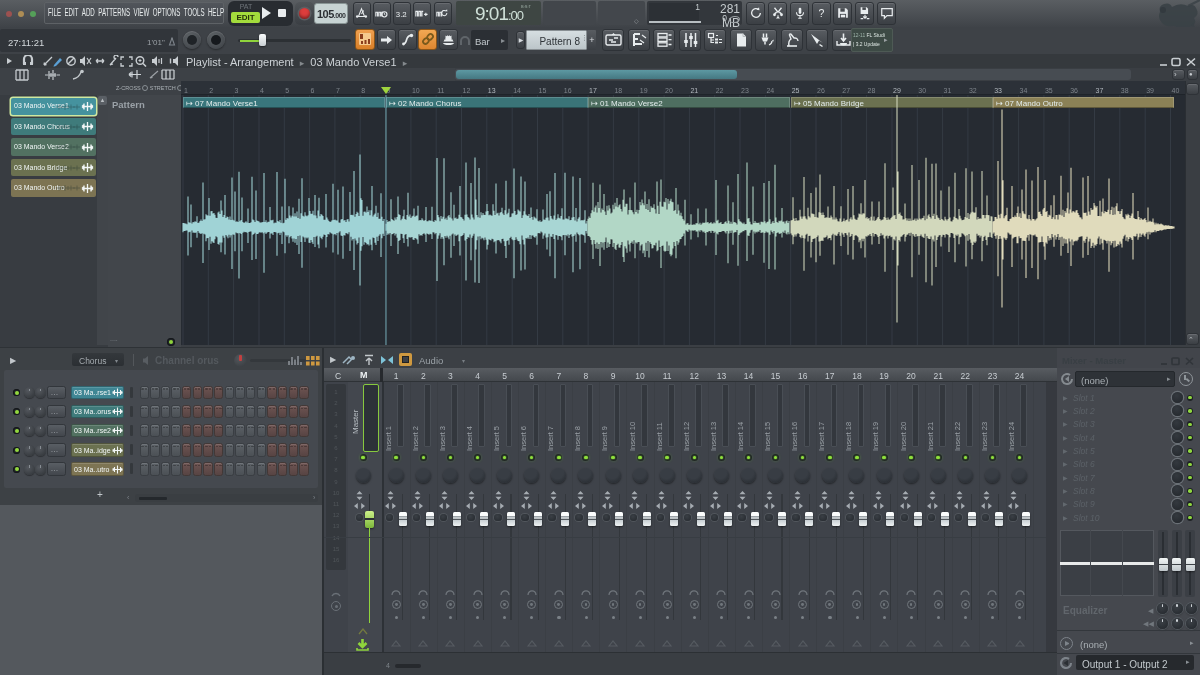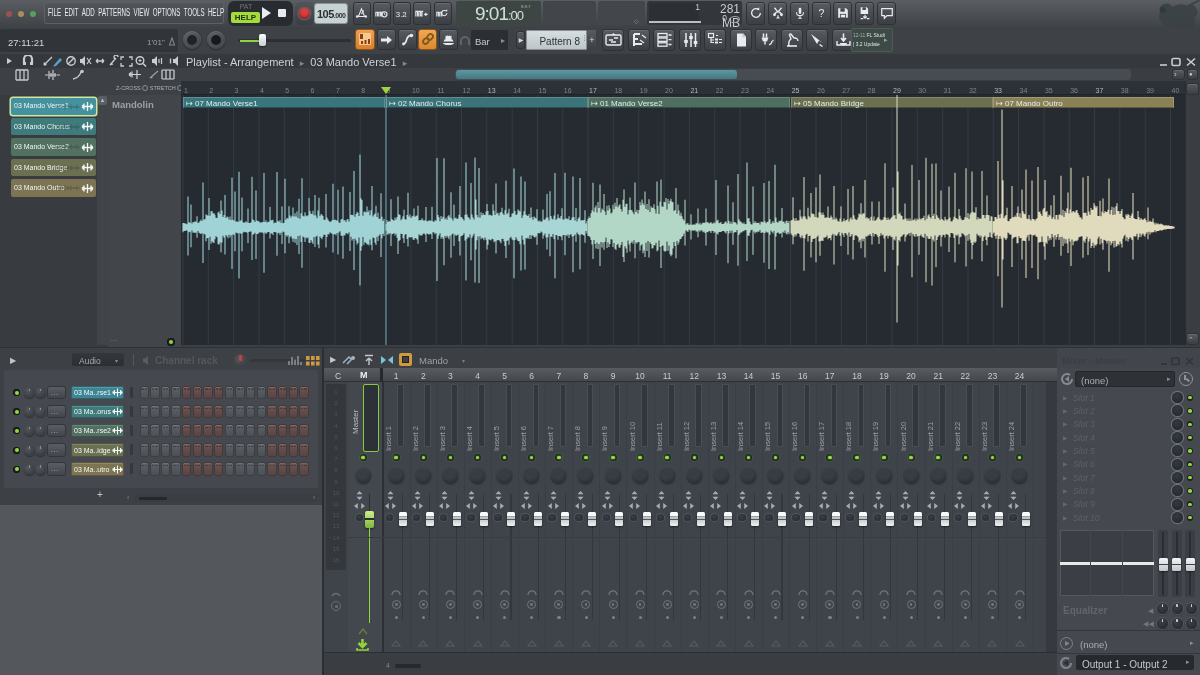--- a/index.html
+++ b/index.html
@@ -6,21 +6,21 @@
 svg{position:absolute;}
 </style></head><body>
 <div style="position:absolute;left:0px;top:0px;width:1200px;height:27px;background:linear-gradient(#5a5e62,#3f4348);"></div>
 <div style="position:absolute;left:6px;top:11px;width:6px;height:6px;border-radius:50%;background:#9c5150;"></div>
 <div style="position:absolute;left:18px;top:11px;width:6px;height:6px;border-radius:50%;background:#ad8d55;"></div>
 <div style="position:absolute;left:30px;top:11px;width:6px;height:6px;border-radius:50%;background:#55a059;"></div>
 <div style="position:absolute;left:44px;top:2px;width:180px;height:22px;background:linear-gradient(#51555b,#44484d);border:1px solid #5e6266;border-radius:2px;"></div>
 <div style="position:absolute;left:48px;top:6.5px;width:176px;height:13px;font-size:10px;color:#e9edee;white-space:nowrap;transform:scaleX(.615);transform-origin:left top;">FILE&nbsp;&nbsp;EDIT&nbsp;&nbsp;ADD&nbsp;&nbsp;PATTERNS&nbsp;&nbsp;VIEW&nbsp;&nbsp;OPTIONS&nbsp;&nbsp;TOOLS&nbsp;&nbsp;HELP</div>
 <div style="position:absolute;left:228px;top:1px;width:65px;height:25px;background:#282c31;border-radius:6px;"></div>
 <div style="position:absolute;left:233px;top:3px;width:26px;height:9px;font-size:7px;color:#6f747a;text-align:center;">PAT</div>
-<div style="position:absolute;left:231px;top:12px;width:29px;height:11px;background:#a3dc3c;border-radius:2px;font-size:8px;font-weight:bold;color:#26320a;text-align:center;line-height:11px;">HELP</div>
+<div style="position:absolute;left:231px;top:12px;width:29px;height:11px;background:#a3dc3c;border-radius:2px;font-size:8px;font-weight:bold;color:#26320a;text-align:center;line-height:11px;">EDIT</div>
 <div style="position:absolute;left:262px;top:7px;width:0px;height:0px;border-left:9px solid #e8ecee;border-top:6px solid transparent;border-bottom:6px solid transparent;"></div>
 <div style="position:absolute;left:278px;top:9px;width:8px;height:8px;background:#e8ecee;border-radius:1px;"></div>
 <div style="position:absolute;left:295px;top:2px;width:19px;height:23px;background:linear-gradient(#515559,#3a3e43);border-radius:5px;"></div>
 <div style="position:absolute;left:299px;top:8px;width:11px;height:11px;background:#dd3d3c;border-radius:50%;box-shadow:inset 0 -2px 3px rgba(0,0,0,.4),0 0 0 1.5px #5a5e62;"></div>
 <div style="position:absolute;left:314px;top:3px;width:34px;height:21px;background:#c7d3d3;border-radius:3px;border:1px solid #889494;"></div>
 <div style="position:absolute;left:317px;top:8px;width:30px;height:12px;font-size:11px;font-weight:bold;color:#2c3034;letter-spacing:-0.5px;">105<span style="font-size:7px">.000</span></div>
 <div class="btn1" style="position:absolute;left:353px;top:2px;width:18px;height:23px;"></div>
 <div style="position:absolute;left:355px;top:7px;width:13px;height:13px;">
     <svg width="13" height="13" viewBox="0 0 15 15">
       <path d="M7.5 2 L11 11 L4 11 Z" fill="none" stroke="#e8ecee" stroke-width="1.2"></path>
@@ -439,21 +439,21 @@
 <svg width="1004" height="250" viewBox="0 0 1004 250" style="left:181px;top:95px;">
     <path d="M2 128.1V137.3M3 128.0V136.0M4 128.6V136.0M5 128.6V135.6M6 129.3V135.4M7 101.4V160.5M8 127.3V137.2M9 127.7V136.8M10 109.4V152.3M11 128.4V135.6M12 127.1V137.7M13 127.3V137.5M14 126.3V138.0M15 126.8V137.5M16 121.3V142.8M17 128.0V136.0M18 127.4V137.7M19 126.0V138.4M20 124.6V138.9M21 125.9V138.2M22 87.4V167.9M23 124.6V138.7M24 124.3V139.5M25 119.3V146.2M26 120.2V143.3M27 120.4V142.9M28 102.9V154.9M29 120.8V141.8M30 116.2V148.7M31 115.9V146.3M32 118.4V147.6M33 118.1V148.1M34 119.7V144.2M35 122.7V141.2M36 123.1V142.3M37 117.5V148.9M38 116.6V149.7M39 118.9V147.4M40 105.4V157.3M41 115.4V147.6M42 121.9V140.7M43 120.0V142.7M44 100.0V159.5M45 123.1V139.9M46 121.5V141.4M47 122.1V143.3M48 124.5V139.7M49 121.4V142.5M50 125.1V140.3M51 82.5V174.1M52 124.8V139.4M53 125.5V139.8M54 96.6V156.2M55 126.8V137.6M56 126.3V138.3M57 127.0V138.2M58 76.7V183.4M59 126.2V138.1M60 125.1V139.1M61 102.4V156.2M62 126.9V137.8M63 128.0V136.8M64 127.2V137.3M65 126.3V137.1M66 127.5V137.7M67 113.6V148.1M68 128.0V136.9M69 128.1V136.5M70 127.2V136.6M71 81.7V164.9M72 124.5V139.7M73 125.3V139.0M74 126.9V137.7M75 95.5V164.1M76 125.6V138.9M77 125.9V139.0M78 126.5V137.7M79 127.5V136.9M80 127.5V137.9M81 127.3V137.1M82 127.0V138.2M83 78.1V177.8M84 127.0V137.5M85 125.2V139.1M86 127.5V137.7M87 126.7V137.1M88 126.8V137.0M89 112.0V143.5M90 125.3V138.6M91 125.3V138.5M92 124.8V140.0M93 128.3V136.9M94 127.4V137.0M95 127.8V137.4M96 77.1V160.7M97 126.0V138.3M98 126.7V137.8M99 124.9V140.0M100 127.7V137.8M101 111.6V148.9M102 128.2V136.6M103 127.8V137.3M104 83.8V158.2M105 124.8V140.3M106 122.9V141.7M107 123.5V140.3M108 111.2V148.2M109 120.5V142.3M110 122.6V141.0M111 120.7V143.6M112 112.6V146.7M113 121.4V143.4M114 118.3V147.7M115 121.6V144.0M116 116.4V150.1M117 123.0V140.9M118 103.7V159.0M119 123.7V140.4M120 118.3V147.0M121 83.2V172.7M122 120.7V141.6M123 121.4V142.5M124 117.3V147.0M125 120.5V142.5M126 121.3V143.5M127 120.2V142.5M128 102.9V147.8M129 116.0V148.0M130 118.7V144.9M131 118.8V147.2M132 115.7V149.0M133 120.2V142.0M134 99.9V152.0M135 120.5V141.8M136 123.3V140.7M137 115.6V149.6M138 102.8V153.3M139 121.3V141.6M140 119.0V142.9M141 119.8V144.3M142 120.9V141.7M143 124.8V139.6M144 124.8V140.0M145 99.0V152.6M146 122.6V142.0M147 124.5V139.0M148 126.0V139.5M149 127.0V137.2M150 126.4V138.3M151 125.2V138.8M152 88.8V157.6M153 125.1V139.6M154 124.6V138.9M155 125.3V140.2M156 125.4V138.1M157 94.8V159.5M158 127.6V137.6M159 127.7V136.3M160 124.6V140.4M161 123.9V140.9M162 91.4V163.8M163 125.4V140.3M164 125.0V140.4M165 126.9V138.1M166 124.6V138.6M167 124.1V139.3M168 126.4V137.2M169 96.9V155.9M170 120.1V141.8M171 119.8V145.4M172 120.3V144.1M173 76.1V175.1M174 121.8V143.5M175 118.9V145.5M176 116.7V149.4M177 117.7V148.0M178 121.1V142.4M179 59.5V190.5M180 103.3V155.7M181 105.1V151.2M182 120.8V141.9M183 116.7V149.8M184 116.5V146.9M185 117.6V147.9M186 111.5V149.6M187 117.0V149.2M188 115.2V150.6M189 120.2V144.4M190 115.2V149.8M191 90.9V155.3M192 121.6V142.6M193 119.7V143.0M194 118.6V147.8M195 110.8V150.0M196 121.9V141.8M197 117.8V145.9M198 123.7V140.8M199 123.7V139.2M200 98.3V162.0M201 121.8V143.2M202 125.9V138.7M203 124.1V141.0" stroke="#a0d3d6" stroke-width="1.05" fill="none"></path>
     <path d="M205 128.8V135.8M206 125.1V139.9M207 126.9V138.5M208 125.9V139.4M209 126.4V137.9M210 104.2V151.0M211 124.1V139.2M212 125.0V138.9M213 125.7V137.9M214 122.6V140.4M215 124.4V138.7M216 122.0V142.7M217 101.6V159.1M218 119.3V145.9M219 120.0V144.9M220 125.2V138.7M221 123.8V139.1M222 121.3V143.3M223 114.8V148.1M224 124.0V139.7M225 124.8V138.9M226 120.1V143.9M227 97.8V151.4M228 121.4V142.2M229 119.6V142.5M230 123.1V142.4M231 121.5V142.1M232 120.7V144.5M233 113.6V145.1M234 121.7V143.1M235 120.8V143.4M236 120.6V144.4M237 110.7V148.8M238 125.5V139.3M239 125.1V140.7M240 125.3V139.9M241 123.2V140.7M242 124.8V138.9M243 126.1V138.3M244 125.0V139.4M245 112.1V147.1M246 126.2V138.4M247 126.2V139.1M248 125.2V139.7M249 125.6V138.7M250 125.7V139.2M251 111.8V143.9M252 126.3V137.3M253 126.9V137.4M254 125.1V139.2M255 125.8V138.0M256 63.0V186.1M257 120.0V143.7M258 122.2V140.5M259 126.2V138.2M260 120.9V143.8M261 123.8V142.0M262 121.7V143.7M263 63.2V170.3M264 124.3V140.9M265 122.8V142.8M266 124.8V140.8M267 121.3V142.5M268 120.0V144.3M269 122.4V140.7M270 97.3V162.7M271 123.5V139.5M272 125.4V138.6M273 109.7V151.0M274 123.3V139.4M275 122.6V140.9M276 124.1V140.3M277 123.5V139.4M278 119.8V146.3M279 91.1V160.4M280 122.1V141.2M281 122.4V141.0M282 124.1V140.1M283 125.5V138.3M284 119.8V145.4M285 67.5V185.5M286 119.6V144.1M287 122.0V141.9M288 122.8V142.7M289 124.6V139.5M290 88.0V165.3M291 119.6V142.8M292 122.4V140.7M293 124.6V138.8M294 62.5V187.5M295 104.5V154.5M296 120.0V145.2M297 122.2V141.4M298 72.9V187.9M299 122.7V141.3M300 117.2V144.3M301 120.2V142.7M302 118.0V143.6M303 119.8V145.2M304 120.0V142.5M305 116.4V144.7M306 109.0V154.4M307 116.1V149.7M308 120.3V144.3M309 119.5V145.0M310 120.2V145.5M311 120.7V143.7M312 109.3V144.2M313 115.7V147.2M314 120.0V146.2M315 88.4V158.5M316 118.4V145.4M317 117.8V144.9M318 120.6V145.3M319 117.8V146.4M320 116.9V148.3M321 112.8V143.9M322 118.6V143.7M323 120.0V146.2M324 115.3V150.9M325 85.8V163.1M326 119.2V145.9M327 117.8V145.3M328 113.8V149.8M329 122.2V143.1M330 121.7V141.7M331 118.4V144.2M332 118.3V145.3M333 73.4V183.2M334 116.0V145.1M335 120.1V142.3M336 119.2V144.6M337 114.6V146.0M338 115.4V146.2M339 116.5V149.3M340 81.6V175.4M341 123.0V140.6M342 120.2V144.7M343 116.3V149.6M344 86.6V174.5M345 119.6V143.1M346 120.5V143.7M347 121.1V142.4M348 119.0V144.0M349 123.0V140.1M350 112.6V144.0M351 122.0V140.5M352 124.7V140.6M353 121.6V142.0M354 122.6V142.7M355 123.5V141.2M356 114.3V149.7M357 125.8V138.2M358 126.5V138.0M359 125.2V138.4M360 127.1V136.6M361 126.3V137.5M362 114.4V143.7M363 124.4V140.4M364 124.7V138.5M365 122.8V142.4M366 98.9V154.5M367 122.6V142.3M368 125.4V138.8M369 96.3V161.3M370 121.1V141.6M371 123.6V142.1M372 124.6V138.9M373 120.5V144.1M374 77.9V183.2M375 124.9V139.9M376 123.6V140.5M377 119.3V144.7M378 122.8V140.9M379 123.6V141.1M380 120.9V141.7M381 113.3V145.2M382 124.5V140.2M383 124.6V139.9M384 77.7V160.2M385 123.6V140.0M386 123.6V141.3M387 124.2V139.4M388 121.3V142.9M389 125.3V140.0M390 125.0V138.9M391 122.5V141.6M392 81.4V177.2M393 122.0V141.0M394 125.5V139.5M395 113.1V146.7M396 126.4V137.5M397 123.8V139.1M398 122.2V140.3M399 83.1V174.2M400 125.6V139.6M401 125.1V139.2M402 125.4V140.0M403 124.8V140.4M404 115.2V147.8M405 128.4V135.9M406 126.1V138.5" stroke="#a8d6d4" stroke-width="1.05" fill="none"></path>
     <path d="M407 123.8V141.0M408 121.5V141.0M409 122.9V142.2M410 118.3V145.1M411 115.2V149.5M412 87.8V164.0M413 116.7V145.1M414 112.5V149.0M415 110.6V153.5M416 117.4V147.4M417 106.9V154.1M418 112.9V149.0M419 89.5V170.9M420 117.5V147.1M421 113.4V152.4M422 115.0V147.4M423 99.1V154.8M424 116.5V147.0M425 120.1V142.6M426 110.7V153.0M427 115.4V147.5M428 110.3V151.9M429 113.6V149.0M430 118.4V144.3M431 117.5V144.5M432 109.7V152.0M433 114.2V148.0M434 107.7V153.8M435 111.5V155.0M436 102.9V149.9M437 112.3V148.8M438 110.3V152.4M439 109.2V152.8M440 114.0V150.0M441 116.4V147.0M442 104.7V161.9M443 94.6V167.1M444 111.7V151.2M445 108.8V153.4M446 108.7V157.8M447 119.4V145.4M448 114.9V149.6M449 102.5V156.4M450 114.9V148.0M451 115.2V146.6M452 117.2V148.8M453 119.2V145.3M454 87.6V163.2M455 116.9V147.4M456 114.8V148.5M457 118.5V146.9M458 115.1V146.9M459 106.9V155.4M460 110.2V150.4M461 104.6V149.2M462 108.3V158.2M463 110.3V155.6M464 96.6V161.9M465 114.1V147.7M466 109.1V156.0M467 115.0V146.1M468 104.3V162.5M469 116.9V147.2M470 111.2V149.0M471 112.8V153.6M472 112.8V153.2M473 109.3V150.1M474 114.3V150.5M475 118.4V147.7M476 86.5V156.3M477 110.7V155.2M478 118.9V145.6M479 106.8V152.0M480 84.4V173.0M481 111.4V150.9M482 111.7V150.6M483 106.8V155.8M484 107.2V156.7M485 103.1V155.9M486 114.6V146.4M487 104.1V155.9M488 108.8V150.5M489 105.8V159.3M490 103.7V161.3M491 106.7V159.8M492 107.2V153.5M493 115.9V147.0M494 115.1V151.1M495 93.0V163.3M496 118.8V145.9M497 109.5V149.7M498 115.6V147.5M499 120.5V144.3M500 117.8V144.1M501 121.3V142.0M502 124.1V140.9M503 125.5V138.6M504 104.8V150.6M505 129.5V135.2M506 128.3V136.3M507 128.3V137.0M508 130.0V134.5M509 129.5V135.4M510 119.3V144.5M511 129.8V135.4M512 129.7V135.5M513 129.2V135.7M514 129.8V134.9M515 128.2V136.5M516 128.2V136.6M517 113.6V142.3M518 129.2V135.4M519 127.7V136.8M520 129.7V134.9M521 128.5V135.7M522 127.4V137.3M523 128.0V136.4M524 127.5V138.0M525 113.6V150.4M526 127.4V137.0M527 127.0V137.2M528 128.5V136.1M529 128.0V136.2M530 127.1V137.9M531 128.5V135.8M532 128.5V135.9M533 127.3V137.9M534 128.3V136.7M535 85.0V160.1M536 125.8V138.6M537 124.7V139.5M538 128.2V136.9M539 127.7V137.1M540 126.9V137.0M541 128.9V136.3M542 128.9V136.1M543 128.4V136.1M544 127.1V137.2M545 126.3V138.5M546 128.2V136.1M547 90.6V168.3M548 125.8V138.5M549 128.7V135.8M550 126.7V138.1M551 128.7V135.4M552 107.2V149.8M553 127.2V137.8M554 127.1V137.0M555 127.9V137.3M556 129.4V135.0M557 79.0V170.7M558 124.3V139.9M559 126.2V138.2M560 126.8V137.6M561 127.7V137.2M562 128.7V136.0M563 127.5V136.3M564 129.3V135.0M565 129.0V135.3M566 67.5V165.9M567 123.6V140.5M568 123.0V141.0M569 126.7V137.7M570 129.3V135.3M571 129.6V134.8M572 91.4V159.7M573 127.9V136.6M574 125.9V138.5M575 127.7V136.8M576 127.7V137.4M577 127.9V136.5M578 127.4V136.7M579 129.4V134.9M580 126.8V138.1M581 126.8V137.5M582 127.2V137.6M583 88.0V167.7M584 126.3V138.0M585 128.2V136.4M586 127.0V137.5M587 126.6V137.6M588 85.9V174.1M589 124.3V139.8M590 129.0V135.5M591 127.6V137.1M592 125.9V138.6M593 128.1V136.1M594 69.8V174.6M595 122.5V141.5M596 126.9V138.0M597 127.8V137.2M598 125.7V138.4M599 126.3V139.1M600 125.6V138.0M601 113.0V142.6M602 126.8V136.8M603 126.4V138.0M604 128.4V135.6M605 126.2V138.5M606 125.6V139.4M607 128.1V137.3M608 125.9V139.2" stroke="#b2d7c6" stroke-width="1.05" fill="none"></path>
     <path d="M610 125.6V138.4M611 124.9V140.3M612 102.3V149.2M613 123.5V141.7M614 126.1V139.5M615 122.9V141.6M616 125.5V139.3M617 125.5V138.1M618 125.3V138.9M619 114.8V142.1M620 121.4V143.3M621 123.8V140.5M622 121.6V143.1M623 82.0V175.8M624 121.3V143.5M625 123.4V139.8M626 124.4V138.7M627 112.7V146.5M628 121.2V141.1M629 122.5V140.8M630 97.9V162.4M631 118.5V147.1M632 118.8V144.0M633 119.3V143.8M634 122.0V143.2M635 92.5V167.2M636 122.2V142.0M637 122.8V140.5M638 117.3V146.4M639 79.4V160.8M640 117.7V146.1M641 119.9V145.6M642 117.6V146.1M643 119.9V142.6M644 123.0V142.8M645 122.3V142.1M646 122.4V140.4M647 111.5V144.3M648 122.7V143.0M649 122.7V143.0M650 120.5V145.3M651 122.2V140.3M652 124.6V138.7M653 91.0V169.6M654 124.6V139.8M655 122.5V140.7M656 124.3V140.8M657 126.3V138.7M658 126.6V136.9M659 123.6V140.8M660 111.2V151.1M661 126.9V137.8M662 126.1V139.6M663 123.6V142.0M664 126.3V138.0M665 125.1V138.3M666 124.4V140.3M667 94.1V159.7M668 126.4V137.5M669 123.7V142.1M670 122.2V141.1M671 124.6V139.0M672 90.9V164.4M673 120.3V145.0M674 123.8V140.7M675 124.8V140.1M676 124.7V141.0M677 122.5V142.2M678 118.6V147.3M679 119.3V145.3M680 108.2V153.2M681 119.4V143.8M682 118.3V146.2M683 118.6V143.7M684 84.9V162.6M685 123.2V141.3M686 122.1V141.7M687 123.8V140.6M688 123.1V140.4M689 125.4V139.0M690 121.7V141.1M691 106.6V149.6M692 125.4V137.9M693 121.4V141.5M694 125.9V139.0M695 125.1V139.0M696 123.4V140.3M697 121.9V142.0M698 106.5V149.1M699 124.0V141.1M700 125.5V138.2M701 124.8V140.5M702 124.5V139.8M703 122.1V143.4M704 68.2V176.8M705 122.8V141.2M706 125.0V140.4M707 122.4V143.5M708 124.6V140.9M709 124.6V140.4M710 123.0V142.3M711 121.7V141.7M712 92.6V155.0M713 120.5V144.2M714 120.1V145.5M715 124.1V141.4M716 -7.5V227.5M717 76.5V170.5M718 118.9V145.1M719 117.4V146.4M720 120.2V141.8M721 121.0V141.6M722 124.4V140.1M723 124.3V139.0M724 108.4V146.4M725 123.3V141.7M726 125.6V139.7M727 123.5V139.5M728 126.0V138.1M729 123.5V140.8M730 125.8V137.7M731 69.9V182.2M732 125.3V139.0M733 124.8V140.8M734 123.5V142.1M735 125.8V139.0M736 123.6V141.6M737 124.7V140.9M738 85.1V159.7M739 123.4V141.1M740 124.6V139.6M741 123.2V141.6M742 123.1V142.3M743 120.8V143.1M744 125.3V138.8M745 62.8V187.2M746 123.8V141.1M747 120.6V143.3M748 119.3V144.1M749 121.9V144.0M750 123.6V141.4M751 68.7V190.4M752 121.1V144.5M753 118.8V146.5M754 124.1V140.5M755 68.4V172.1M756 120.3V145.1M757 122.5V142.0M758 123.3V140.5M759 125.1V140.0M760 95.6V151.6M761 124.1V141.8M762 124.7V139.8M763 125.7V139.9M764 121.8V142.5M765 124.2V139.2M766 125.5V139.3M767 124.0V139.9M768 91.4V157.1M769 122.5V142.2M770 126.2V138.0M771 126.4V138.1M772 124.8V138.8M773 121.8V143.1M774 77.8V167.2M775 123.1V139.8M776 123.6V141.0M777 124.6V139.5M778 114.1V149.3M779 120.7V142.2M780 123.6V141.8M781 125.2V138.2M782 125.1V138.7M783 124.4V139.7M784 122.0V141.3M785 73.3V171.5M786 122.8V140.3M787 117.9V145.7M788 124.1V139.1M789 119.2V144.5M790 117.4V147.8M791 76.5V164.2M792 116.7V149.9M793 117.8V146.7M794 117.5V147.9M795 112.2V146.4M796 124.5V138.7M797 121.9V140.8M798 123.9V140.3M799 123.2V142.6M800 123.8V140.7M801 76.0V166.3M802 120.1V145.9M803 120.0V142.1M804 123.3V140.8M805 120.0V144.9M806 100.5V150.2M807 120.0V142.2M808 120.3V142.1M809 126.1V137.4M810 121.3V142.1M811 121.5V143.1" stroke="#d2d8bc" stroke-width="1.05" fill="none"></path>
     <path d="M812 126.5V138.7M813 126.1V137.6M814 122.0V141.0M815 122.1V143.8M816 123.7V140.2M817 65.9V181.3M818 119.7V144.1M819 123.2V140.9M820 118.8V143.8M821 14.5V212.5M822 85.3V164.5M823 123.2V142.6M824 121.2V143.6M825 119.9V144.9M826 112.8V143.2M827 125.9V137.5M828 126.3V138.6M829 124.1V139.8M830 123.4V139.4M831 90.9V172.0M832 122.0V143.5M833 122.3V142.5M834 120.4V142.0M835 122.1V141.8M836 118.1V148.2M837 111.6V148.2M838 121.8V141.3M839 118.3V143.3M840 122.9V142.9M841 94.4V164.6M842 116.2V145.8M843 118.6V145.7M844 119.2V146.0M845 74.5V183.0M846 123.4V142.5M847 124.2V140.0M848 120.0V145.7M849 124.1V139.3M850 125.5V139.8M851 85.5V172.9M852 124.0V140.2M853 124.1V140.4M854 125.5V139.4M855 124.2V141.4M856 123.3V141.9M857 72.1V184.2M858 117.1V147.4M859 116.4V147.2M860 119.0V147.1M861 121.0V141.5M862 114.6V147.1M863 113.0V151.5M864 84.9V164.7M865 117.1V147.6M866 116.0V148.8M867 122.0V141.1M868 119.7V145.4M869 120.4V143.0M870 110.3V144.7M871 123.9V139.0M872 122.2V142.3M873 100.2V151.8M874 124.3V140.3M875 120.1V144.4M876 120.0V142.1M877 124.6V139.0M878 119.4V144.9M879 119.7V142.2M880 80.7V160.7M881 120.6V141.7M882 114.8V151.1M883 122.1V143.5M884 115.9V148.6M885 117.7V144.2M886 113.3V148.6M887 97.5V158.1M888 118.5V143.5M889 114.4V146.4M890 72.7V171.1M891 117.4V144.4M892 116.1V150.3M893 116.6V146.5M894 117.4V146.2M895 115.5V145.4M896 114.9V146.3M897 117.9V144.8M898 120.1V142.3M899 122.3V141.8M900 122.6V141.4M901 124.2V141.2M902 82.4V162.8M903 117.8V145.7M904 118.1V147.8M905 117.4V143.9M906 120.7V141.8M907 81.1V160.0M908 116.6V146.5M909 119.7V143.7M910 113.1V153.1M911 115.0V151.1M912 114.4V147.8M913 107.9V152.8M914 110.5V149.7M915 112.6V150.8M916 111.1V149.0M917 120.9V143.6M918 120.9V141.6M919 105.7V149.4M920 121.2V143.7M921 116.7V148.3M922 103.4V154.8M923 118.3V144.7M924 116.0V145.2M925 117.0V146.0M926 117.0V148.6M927 114.8V145.8M928 83.6V176.8M929 119.2V146.2M930 115.0V150.2M931 111.7V148.2M932 120.1V145.9M933 112.4V152.5M934 119.6V145.8M935 111.3V151.8M936 108.3V150.9M937 116.1V149.1M938 116.2V150.2M939 119.1V146.6M940 116.0V148.7M941 114.0V152.4M942 121.9V143.8M943 123.4V141.3M944 124.2V139.8M945 119.3V145.7M946 120.4V142.3M947 118.7V146.4M948 119.9V144.1M949 122.9V141.9M950 120.7V143.2M951 118.4V145.1M952 98.0V164.4M953 123.0V141.0M954 123.9V141.7M955 124.0V141.3M956 124.2V138.8M957 115.9V144.7M958 121.9V142.2M959 124.7V138.5M960 122.9V142.0M961 124.2V139.8M962 125.0V138.6M963 124.0V140.4M964 123.0V141.8M965 125.0V138.7M966 127.3V137.2M967 112.6V144.2M968 126.8V136.8M969 125.8V139.4M970 126.8V137.2M971 126.7V137.8M972 123.5V137.1M973 127.6V137.3M974 129.4V135.2M975 127.7V137.2M976 129.3V135.9M977 128.3V135.9M978 129.3V135.9M979 129.2V135.1M980 128.5V135.5M981 129.2V135.4M982 129.7V134.9M983 130.4V134.5M984 130.4V134.5M985 130.0V134.5M986 130.8V134.0M987 130.2V134.0M988 130.6V134.0M989 131.0V134.0M990 131.0V133.8M991 131.1V134.0M992 131.5V133.5M993 131.5V133.6" stroke="#e0dbbc" stroke-width="1.05" fill="none"></path>
     <path d="M205 0 V250" stroke="#7ab8c4" stroke-width="1" opacity="0.85"></path>
   </svg>
 <div style="position:absolute;left:0px;top:95px;width:108px;height:252px;background:#383c41;"></div>
 <div style="position:absolute;left:108px;top:95px;width:73px;height:252px;background:#42464b;"></div>
-<div style="position:absolute;left:112px;top:99px;width:70px;height:10px;font-size:9.5px;font-weight:bold;color:#9aa1a7;">Mandolin</div>
+<div style="position:absolute;left:112px;top:99px;width:70px;height:10px;font-size:9.5px;font-weight:bold;color:#9aa1a7;">Pattern</div>
 <div style="position:absolute;left:97px;top:95px;width:11px;height:250px;background:#41454a;"></div>
 <div style="position:absolute;left:98px;top:96px;width:9px;height:9px;background:#5a5f65;border-radius:2px;font-size:6px;color:#b8bdc1;text-align:center;line-height:9px;">▲</div>
 <div style="position:absolute;left:11px;top:97.5px;width:85px;height:17.5px;background:#45929e;border-radius:2px;box-shadow:0 0 0 1.5px #cfe8a0;"></div>
 <div style="position:absolute;left:14px;top:102.3px;width:78px;height:9px;font-size:7px;color:#f0f5f5;white-space:nowrap;">03 Mando Verse1</div>
 <svg width="26" height="10" viewBox="0 0 26 10" style="left:55px;top:101.5px;opacity:.4">
     <path d="M1 5 h24 M4 2.5 v5 M7 3.5 v3 M10 2 v6 M13 3 v4 M16 2.5 v5 M19 4 v2 M22 2.5 v5" stroke="#1d2b2b" stroke-width="0.8"></path>
   </svg>
 <svg width="13" height="11" viewBox="0 0 13 11" style="left:81px;top:101.0px;">
     <path d="M1 5.5 h11 M3 2.5 v6 M6.5 1 v9 M10 2.5 v6 M1 5.5 l1.5-1.5 M1 5.5 l1.5 1.5 M12 5.5 l-1.5-1.5 M12 5.5 l-1.5 1.5" stroke="#f2f6f6" stroke-width="1.3"></path>
   </svg>
@@ -491,27 +491,27 @@
   </svg>
 <div style="position:absolute;left:110px;top:335px;width:20px;height:8px;font-size:7px;color:#7d8389;">....</div>
 <div style="position:absolute;left:167px;top:338px;width:8px;height:8px;border-radius:50%;background:#1f2428;box-shadow:inset 0 0 0 1px #15181b;"></div>
 <div style="position:absolute;left:169px;top:340px;width:4px;height:4px;border-radius:50%;background:#8fd43c;"></div>
 <div style="position:absolute;left:0px;top:347px;width:1200px;height:2px;background:#2e3236;"></div>
 <div style="position:absolute;left:0px;top:348px;width:1200px;height:327px;background:#54585d;"></div>
 <div style="position:absolute;left:0px;top:348px;width:322px;height:157px;background:#3d4145;"></div>
 <div style="position:absolute;left:0px;top:348px;width:322px;height:22px;background:#3d4145;"></div>
 <div style="position:absolute;left:10px;top:356px;width:8px;height:9px;font-size:8px;color:#c2c7cb;">▶</div>
 <div style="position:absolute;left:72px;top:353px;width:52px;height:13px;background:#2f3337,linear-gradient(#34383c,#2b2f33);background:linear-gradient(#34383c,#2b2f33);border-radius:2px;"></div>
-<div style="position:absolute;left:79px;top:356px;width:40px;height:9px;font-size:8.5px;color:#a4aaae;">Audio</div>
+<div style="position:absolute;left:79px;top:356px;width:40px;height:9px;font-size:8.5px;color:#a4aaae;">Chorus</div>
 <div style="position:absolute;left:115px;top:357px;width:8px;height:8px;font-size:6px;color:#82888d;">▾</div>
 <div style="position:absolute;left:133px;top:354px;width:4px;height:12px;border-left:1px solid #53575b;"></div>
 <svg width="12" height="11" viewBox="0 0 12 11" style="left:140px;top:355px;">
     <path d="M3 3.5 v4 h2 l3 2.5 V1 L5 3.5 Z" fill="#585d62"></path>
   </svg>
-<div style="position:absolute;left:155px;top:355px;width:80px;height:11px;font-size:10px;font-weight:bold;color:#54595e;">Channel rack</div>
+<div style="position:absolute;left:155px;top:355px;width:80px;height:11px;font-size:10px;font-weight:bold;color:#54595e;">Channel orus</div>
 <div style="position:absolute;left:234px;top:354px;width:13px;height:13px;border-radius:50%;background:radial-gradient(circle at 40% 35%,#53575c,#34383c);"></div>
 <div style="position:absolute;left:239px;top:355px;width:3px;height:6px;background:#c24040;border-radius:1px;"></div>
 <div style="position:absolute;left:250px;top:359px;width:56px;height:3px;background:#34383c;border-radius:2px;"></div>
 <svg width="14" height="11" viewBox="0 0 14 11" style="left:288px;top:355px;">
     <path d="M1 10 V6 M4 10 V2 M7 10 V4.5 M10 10 V1 M13 10 V7" stroke="#8a9096" stroke-width="1.6"></path>
   </svg>
 <svg width="14" height="11" viewBox="0 0 14 11" style="left:306px;top:355px;">
     <g fill="#cf9940">
       <rect x="0" y="1" width="3.6" height="4"></rect>
       <rect x="5" y="1" width="3.6" height="4"></rect>
@@ -847,21 +847,21 @@
     <circle cx="12" cy="4" r="2" fill="#9fb6c4"></circle>
   </svg>
 <svg width="12" height="12" viewBox="0 0 12 12" style="left:363px;top:354px;">
     <path d="M2 1.5 h8 M6 4 v7 M6 4 l-3 3 M6 4 l3 3" stroke="#c2c7cb" stroke-width="1.4" fill="none"></path>
   </svg>
 <svg width="14" height="12" viewBox="0 0 14 12" style="left:380px;top:354px;">
     <path d="M1 2 l5 4 -5 4 Z M13 2 l-5 4 5 4 Z" fill="#7ec3d8"></path>
   </svg>
 <div style="position:absolute;left:399px;top:353px;width:13px;height:13px;background:#cf9940;border-radius:2px;"></div>
 <div style="position:absolute;left:402px;top:356px;width:7px;height:7px;background:#3c4045;border:1px solid #222;"></div>
-<div style="position:absolute;left:419px;top:355px;width:40px;height:10px;font-size:9.5px;color:#9aa1a7;">Mando</div>
+<div style="position:absolute;left:419px;top:355px;width:40px;height:10px;font-size:9.5px;color:#9aa1a7;">Audio</div>
 <div style="position:absolute;left:462px;top:357px;width:8px;height:8px;font-size:6px;color:#777d83;">▾</div>
 <div style="position:absolute;left:324px;top:368px;width:733px;height:14px;background:linear-gradient(#585c61,#44484d);border-bottom:1px solid #2e3236;"></div>
 <div style="position:absolute;left:335px;top:371px;width:10px;height:9px;font-size:8.5px;color:#cfd4d8;">C</div>
 <div style="position:absolute;left:360px;top:370px;width:12px;height:10px;font-size:9px;font-weight:bold;color:#eef2f4;">M</div>
 <div style="position:absolute;left:388.2px;top:371px;width:16px;height:9px;font-size:8.5px;color:#c8cdd2;text-align:center;">1</div>
 <div style="position:absolute;left:415.3px;top:371px;width:16px;height:9px;font-size:8.5px;color:#c8cdd2;text-align:center;">2</div>
 <div style="position:absolute;left:442.4px;top:371px;width:16px;height:9px;font-size:8.5px;color:#c8cdd2;text-align:center;">3</div>
 <div style="position:absolute;left:469.5px;top:371px;width:16px;height:9px;font-size:8.5px;color:#c8cdd2;text-align:center;">4</div>
 <div style="position:absolute;left:496.6px;top:371px;width:16px;height:9px;font-size:8.5px;color:#c8cdd2;text-align:center;">5</div>
 <div style="position:absolute;left:523.7px;top:371px;width:16px;height:9px;font-size:8.5px;color:#c8cdd2;text-align:center;">6</div>

